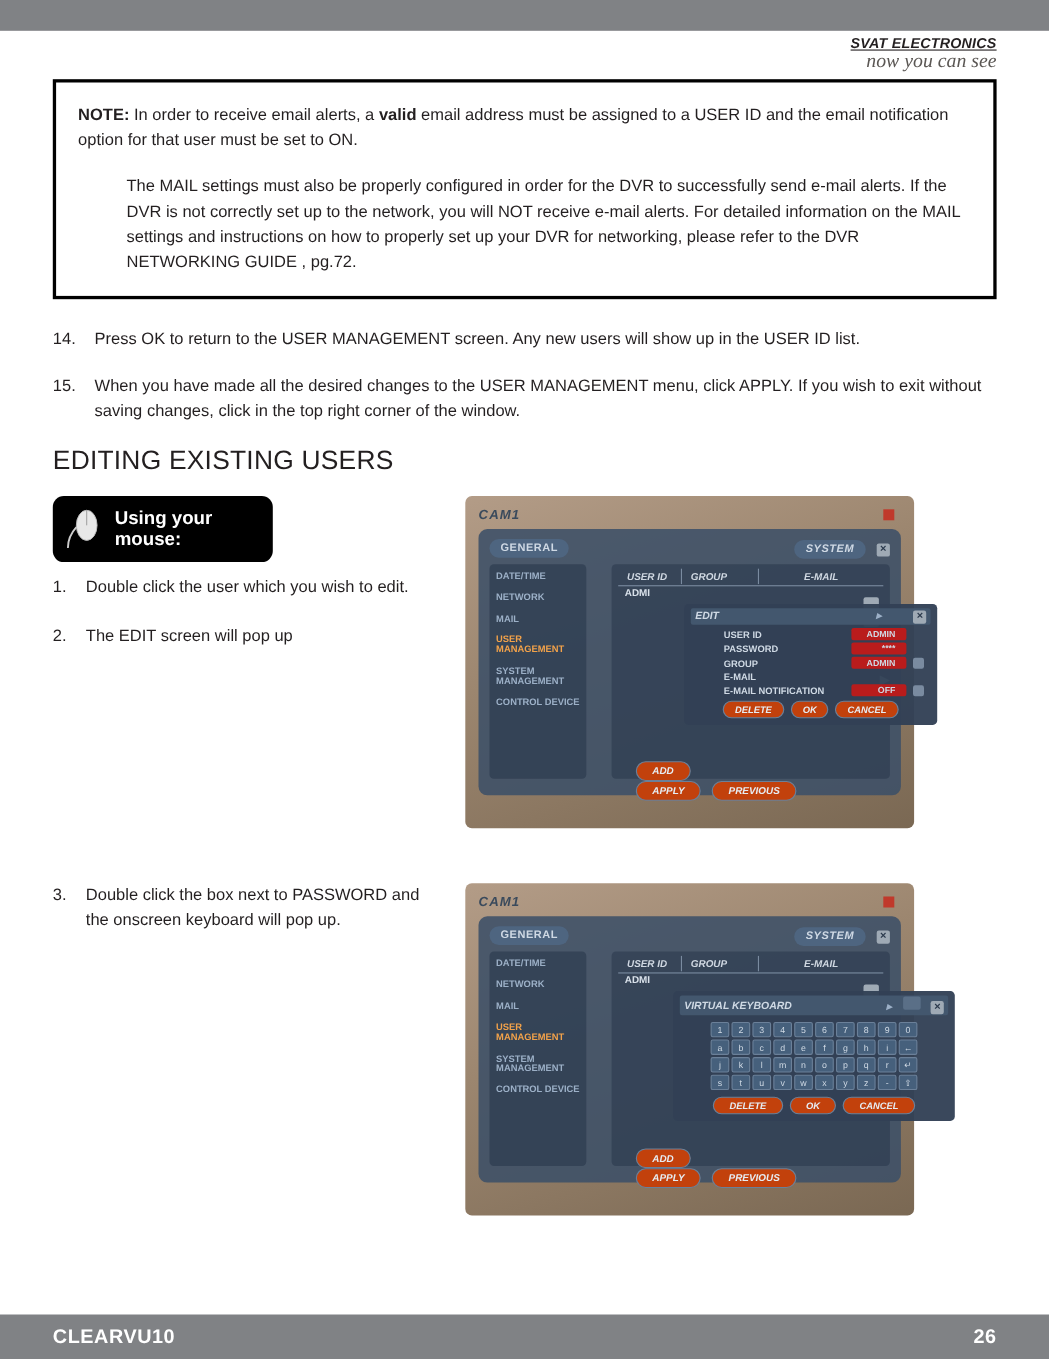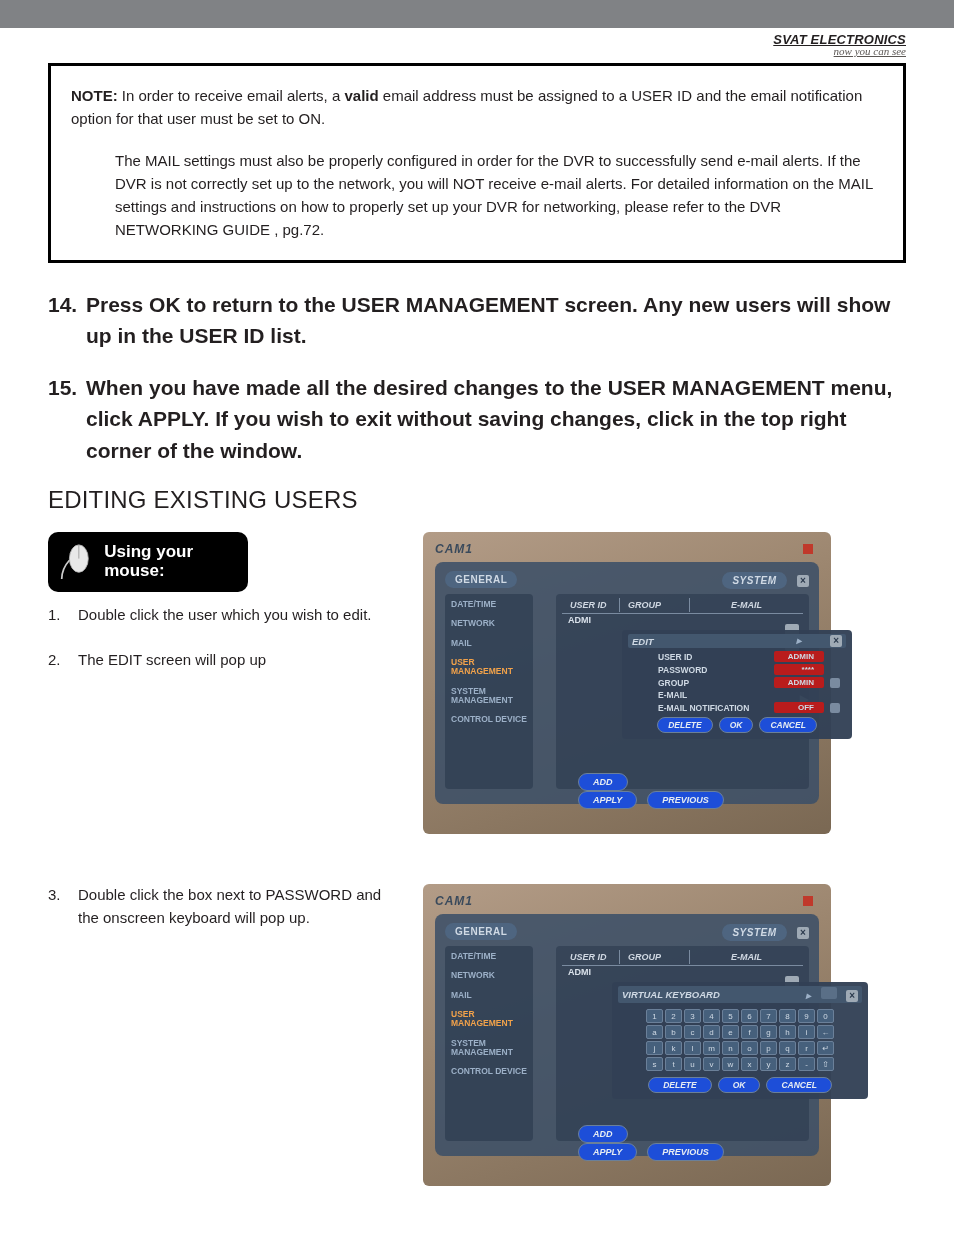--- a/index.html
+++ b/index.html
@@ -18,37 +18,36 @@
     font-weight: bold;
     font-size: 13px;
     text-decoration: underline;
     margin-top: 4px;
     letter-spacing: 0.2px;
   }
   .tagline {
     text-align: right;
     font-family: cursive;
     font-style: italic;
-    font-size: 11px;
+    font-size: 18px;
     color: #5b5754;
     margin-top: -2px;
     margin-bottom: 6px;
-    text-decoration: underline;
   }
   .note-box {
     border: 3px solid #000;
     padding: 18px 20px 18px 20px;
     margin-bottom: 26px;
     font-size: 15px;
     line-height: 1.55;
   }
   .note-box .label { font-weight: 800; }
   .note-box .indent { margin-left: 44px; margin-top: 4px; }
   .note-box .para2 { margin-top: 18px; }
-  ol.main-list { list-style: none; font-size: 21px; line-height: 1.5; font-weight: bold; }
+  ol.main-list { list-style: none; font-size: 15px; line-height: 1.5; }
   ol.main-list > li { display: flex; gap: 10px; margin-bottom: 20px; }
   ol.main-list > li > .num { min-width: 28px; }
   h3.section {
     font-weight: 400;
     font-size: 24px;
     letter-spacing: 0.2px;
     margin: 8px 0 18px 0;
     text-transform: uppercase;
   }
   .cols { display: flex; gap: 30px; }
@@ -124,21 +123,21 @@
   }
   .colhdr { display:flex; gap:0; font-size:9px; font-weight:bold; font-style:italic; color:#d0d8e2; }
   .colhdr > div { padding: 2px 8px; }
   .colhdr .c1 { width:58px; border-right:1px solid #7a8ba0; }
   .colhdr .c2 { width:70px; border-right:1px solid #7a8ba0; }
   .colhdr .c3 { flex:1; text-align:center; }
   .rowline { height:1px; background:#7a8ba0; margin:1px 0 1px 0; }
   .admcell { font-size:9px; font-weight:bold; padding-left:6px; color:#d9e1ea; }
   .btnrow { display:flex; gap:10px; margin-top:auto; position:absolute; bottom:-2px; left:6px;padding-left:16px; }
   .pill {
-    background:#1d4ed8; color:#e6ecf2; font-size:9px; font-weight:bold; font-style:italic;
+    background:#c2410c; color:#e6ecf2; font-size:9px; font-weight:bold; font-style:italic;
     padding:3px 14px; border-radius:12px; border:1px solid #6b8099;
   }
   .iconsq {
     width:14px; height:12px; background:#9faab5; border-radius:2px;
     display:inline-block;
   }
   .cornericons { position:absolute; top:30px; right:10px; display:flex; flex-direction:column; gap:3px; }
   .scroll-r { position:absolute; right:0; top:50%; color:#d0d8e2; font-size:12px; }
   
   .popup {

